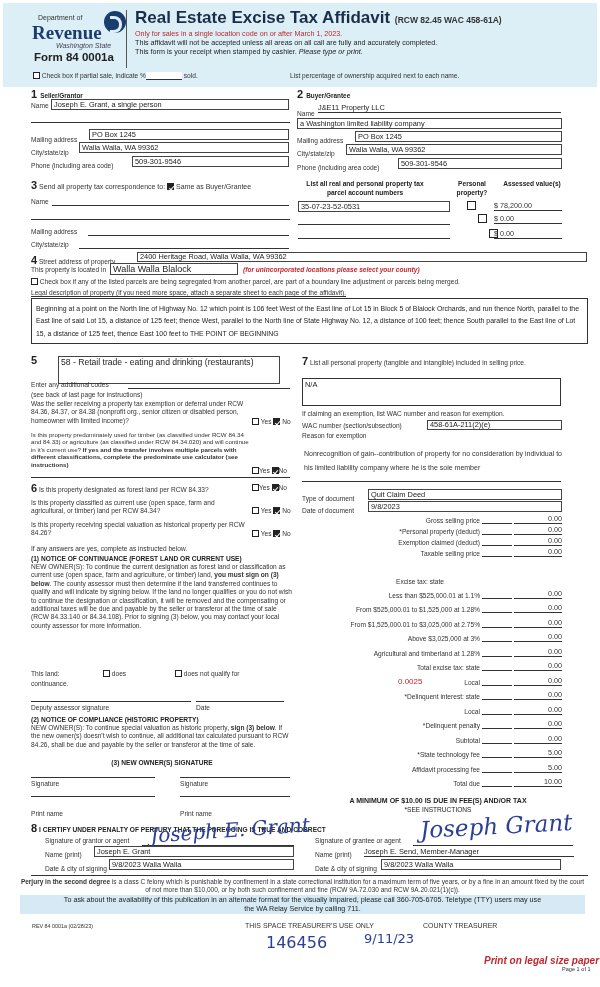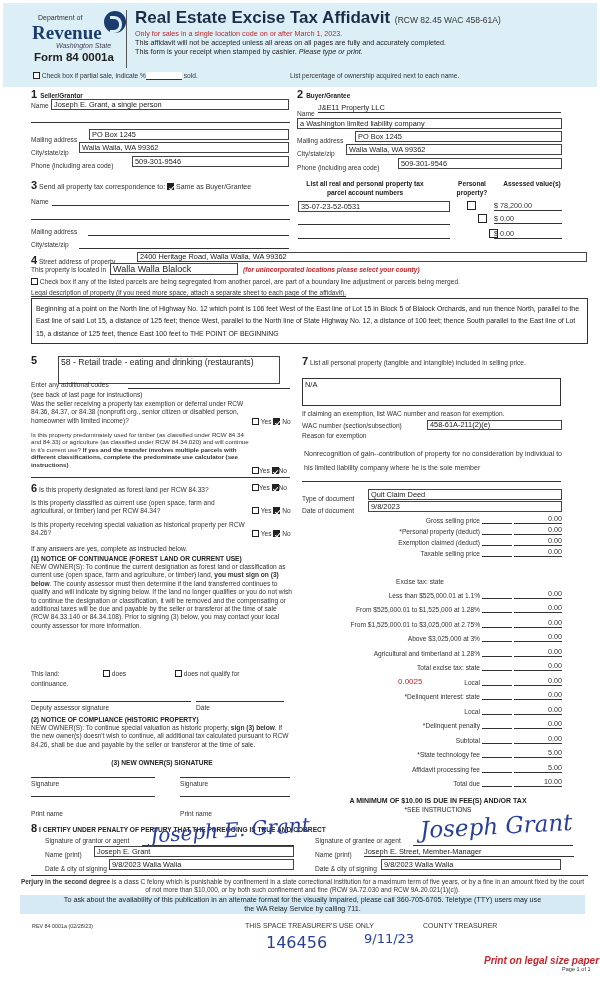--- a/index.html
+++ b/index.html
@@ -7,21 +7,21 @@
 .abs{position:absolute}
 .hdr{left:3px;top:3px;width:594px;height:84px;background:#dceef6}
 .logo-dept{left:38px;top:14px;font-size:7px;color:#333}
 .logo-rev{left:32px;top:22px;font-family:"Liberation Serif",serif;font-weight:bold;font-size:19px;color:#1a3d6e}
 .logo-wa{left:56px;top:42px;font-size:7px;font-style:italic;color:#445}
 .logo-form{left:34px;top:51px;font-size:11.5px;font-weight:bold;color:#222}
 .logo-mark{left:104px;top:11px;width:22px;height:22px;border-radius:50%;background:#1a3d6e}
 .logo-mark::after{content:"";position:absolute;left:6px;top:5px;width:9px;height:11px;border:3px solid #dceef6;border-left:none;border-radius:0 8px 8px 0}
 .vdiv{left:126px;top:10px;width:1px;height:58px;background:#555}
 .title{left:135px;top:8px;font-size:17px;font-weight:bold;color:#1a2e4a}
-.title small{font-size:8.5px;font-weight:normal;color:#333}
+.title small{font-size:8.5px;font-weight:bold;color:#333}
 .red{color:#c0282e}
 .hline{font-size:7.2px;line-height:9.2px}
 .cb{display:inline-block;width:7px;height:7px;border:1px solid #222;vertical-align:-1px;background:#fff;position:relative}
 .cb.on::after{content:"";position:absolute;left:0;top:0;right:0;bottom:0;background:#222}
 .cb.on::before{content:"";position:absolute;left:1.5px;top:0.5px;width:2px;height:4px;border-right:1px solid #fff;border-bottom:1px solid #fff;transform:rotate(40deg);z-index:1}
 .lbl{font-size:6.6px;color:#333;white-space:nowrap}
 .box{border:1px solid #444;font-size:7.4px;color:#222;padding:0 2px;line-height:9px;height:11px;white-space:nowrap;overflow:hidden;background:#fff}
 .uline{border-bottom:1px solid #333}
 .sec{font-weight:bold;font-size:11px;color:#222}
 .sec small{font-size:6.4px}
@@ -43,21 +43,21 @@
 
 <div class="abs hdr"></div>
 <div class="abs logo-dept">Department of</div>
 <div class="abs logo-rev">Revenue</div>
 <div class="abs logo-mark"></div>
 <div class="abs logo-wa">Washington State</div>
 <div class="abs logo-form">Form 84 0001a</div>
 <div class="abs vdiv"></div>
 <div class="abs title"><span>Real Estate Excise Tax Affidavit</span> <small>(RCW 82.45 WAC 458-61A)</small></div>
 <div class="abs hline red" style="left:135px;top:29px">Only for sales in a single location code on or after March 1, 2023.</div>
-<div class="abs hline" style="left:135px;top:38px">This affidavit will not be accepted unless all areas on all pages are fully and accurately completed.</div>
+<div class="abs hline" style="left:135px;top:38px">This affidavit will not be accepted unless all areas on all call are fully and accurately completed.</div>
 <div class="abs hline" style="left:135px;top:47px"><span>This form is your receipt when stamped by cashier.</span> <i>Please type or print.</i></div>
 <div class="abs lbl" style="left:33px;top:72px"><span class="cb"></span> <span>Check box if partial sale, indicate %</span><span style="display:inline-block;width:36px;border-bottom:1px solid #333;background:#fff">&nbsp;</span> <span>sold.</span></div>
 <div class="abs lbl" style="left:290px;top:72px">List percentage of ownership acquired next to each name.</div>
 
 
 <div class="abs sec" style="left:31px;top:88px"><span>1</span> <small>Seller/Grantor</small></div>
 <div class="abs lbl" style="left:31px;top:102px">Name</div>
 <div class="abs box" style="left:51px;top:99px;width:238px">Joseph E. Grant, a single person</div>
 <div class="abs uline" style="left:31px;top:122px;width:259px"></div>
 <div class="abs lbl" style="left:31px;top:136px">Mailing address</div>
@@ -276,21 +276,21 @@
 <div class="abs sig" style="left:150px;top:818px;transform:rotate(-4deg)">Joseph E. Grant</div>
 <div class="abs lbl" style="left:45px;top:851px">Name (print)</div>
 <div class="abs box" style="left:94px;top:846px;width:200px">Joseph E. Grant</div>
 <div class="abs lbl" style="left:45px;top:865px">Date &amp; city of signing</div>
 <div class="abs box" style="left:109px;top:859px;width:185px">9/8/2023 Walla Walla</div>
 
 <div class="abs lbl" style="left:315px;top:837px">Signature of grantee or agent</div>
 <div class="abs uline" style="left:413px;top:845px;width:160px"></div>
 <div class="abs sig" style="left:420px;top:813px;font-size:23px;transform:rotate(-3deg)">Joseph Grant</div>
 <div class="abs lbl" style="left:315px;top:851px">Name (print)</div>
-<div class="abs uline" style="left:364px;top:848px;width:210px;font-size:7.4px;line-height:8px">Joseph E. Street, Member-Manager</div>
+<div class="abs uline" style="left:364px;top:848px;width:210px;font-size:7.4px;line-height:8px">Joseph E. Send, Member-Manager</div>
 <div class="abs lbl" style="left:315px;top:865px">Date &amp; city of signing</div>
 <div class="abs box" style="left:381px;top:859px;width:180px">9/8/2023 Walla Walla</div>
 <div class="abs" style="left:31px;top:875px;width:557px;border-top:1px solid #333"></div>
 
 
 <div class="abs" style="left:20px;top:878px;width:565px;text-align:center;font-size:6.5px;line-height:7.8px;color:#333"><b>Perjury in the second degree</b> <span>is a class C felony which is punishable by confinement in a state correctional institution for a maximum term of five years, or by a fine in an amount fixed by the court of not more than $10,000, or by both such confinement and fine (RCW 9A.72.030 and RCW 9A.20.021(1)(c)).</span></div>
 <div class="abs" style="left:20px;top:895px;width:565px;height:19px;background:#d5eaf4;text-align:center;font-size:7.2px;line-height:8.6px;padding:1px 40px;color:#222">To ask about the availability of this publication in an alternate format for the visually impaired, please call 360-705-6705. Teletype (TTY) users may use the WA Relay Service by calling 711.</div>
 <div class="abs lbl" style="left:32px;top:923px;font-size:5.4px">REV 84 0001a  (02/28/23)</div>
 <div class="abs lbl" style="left:245px;top:922px;font-size:7px">THIS SPACE TREASURER'S USE ONLY</div>
 <div class="abs lbl" style="left:423px;top:922px;font-size:7px">COUNTY TREASURER</div>

